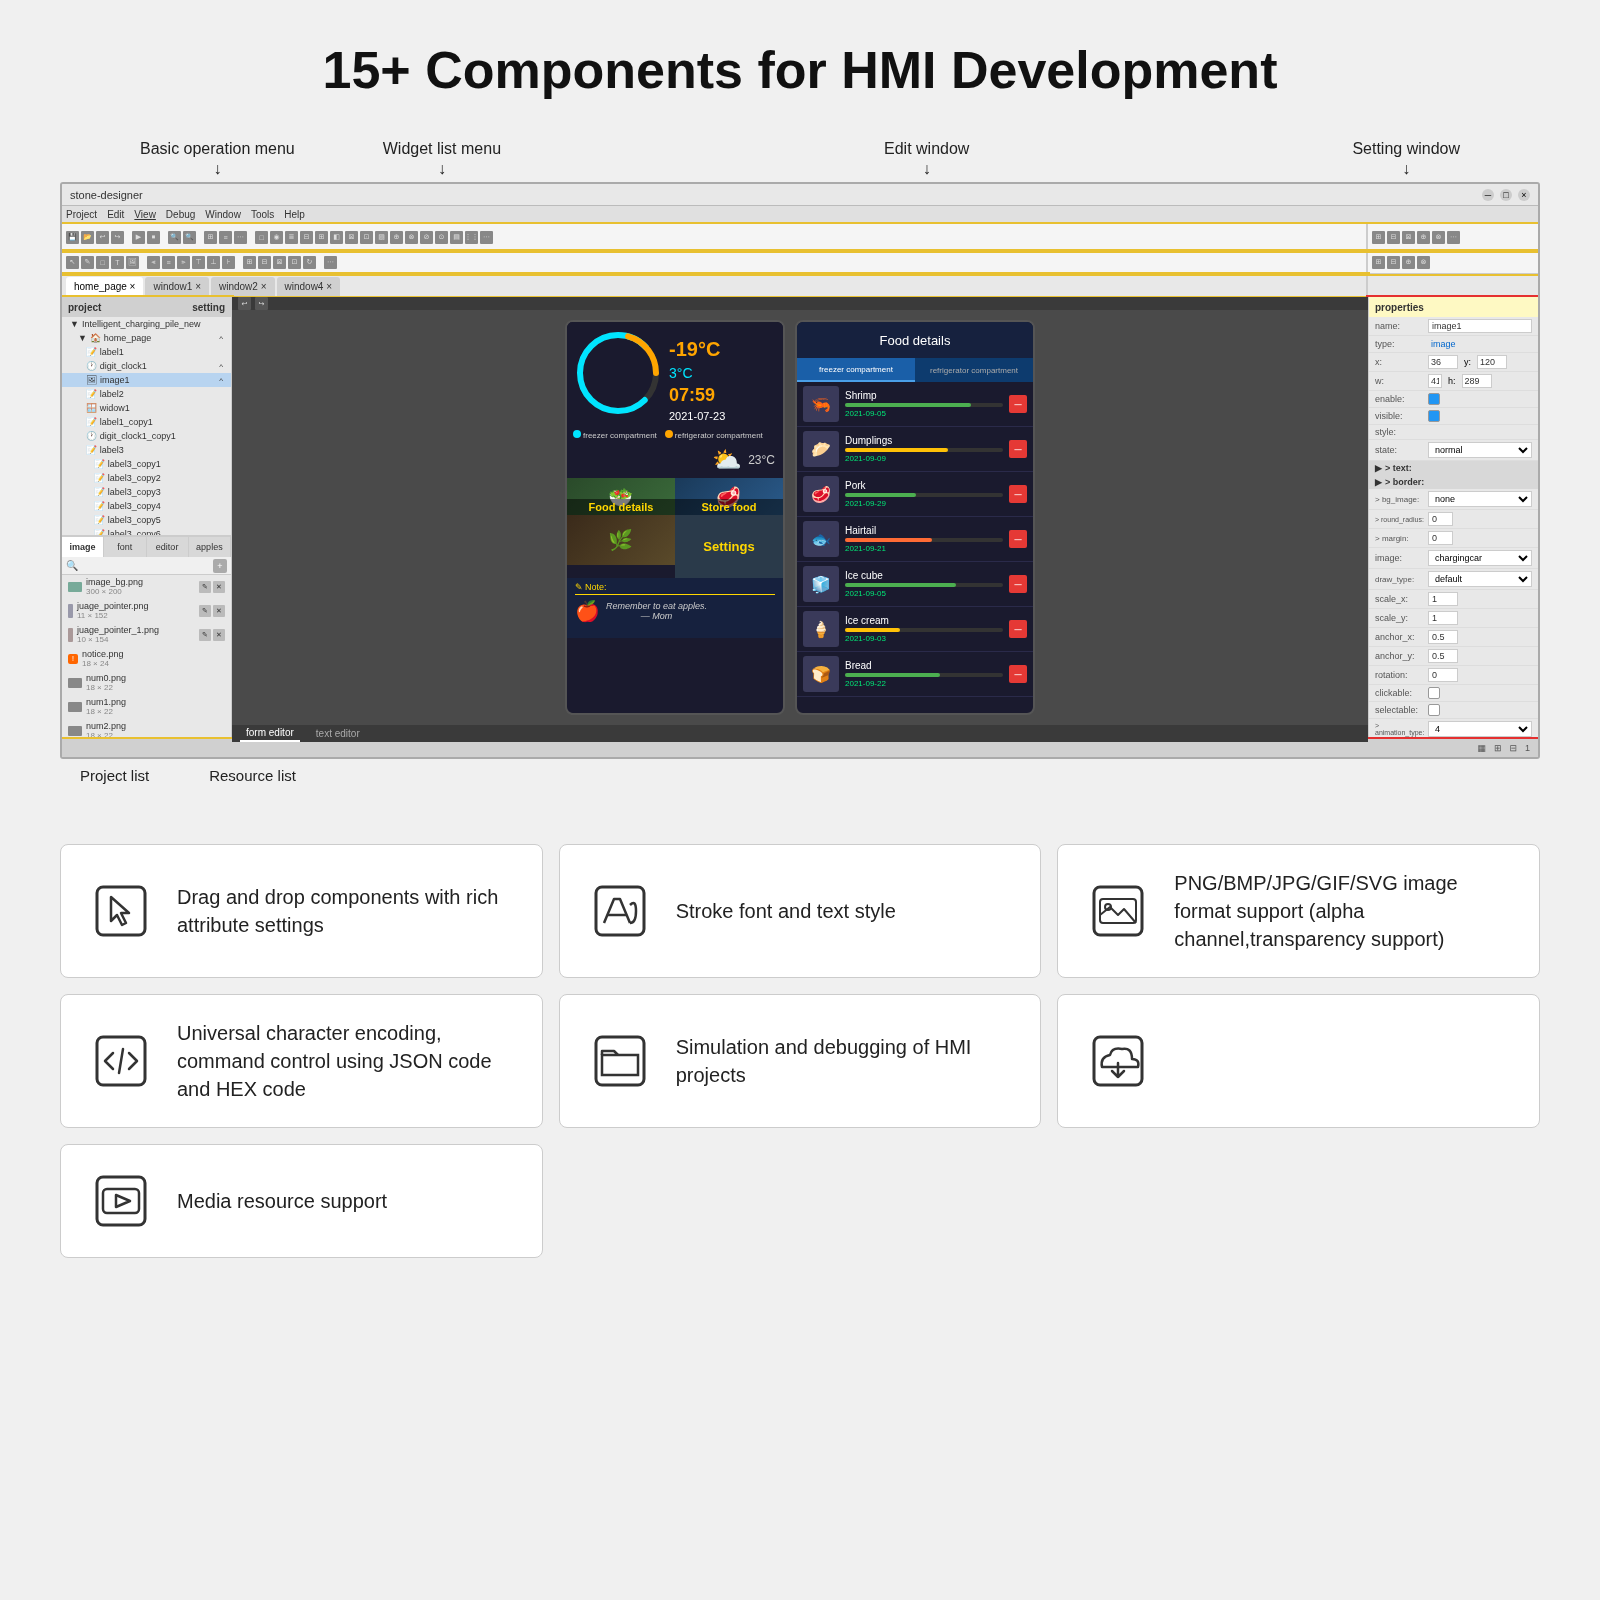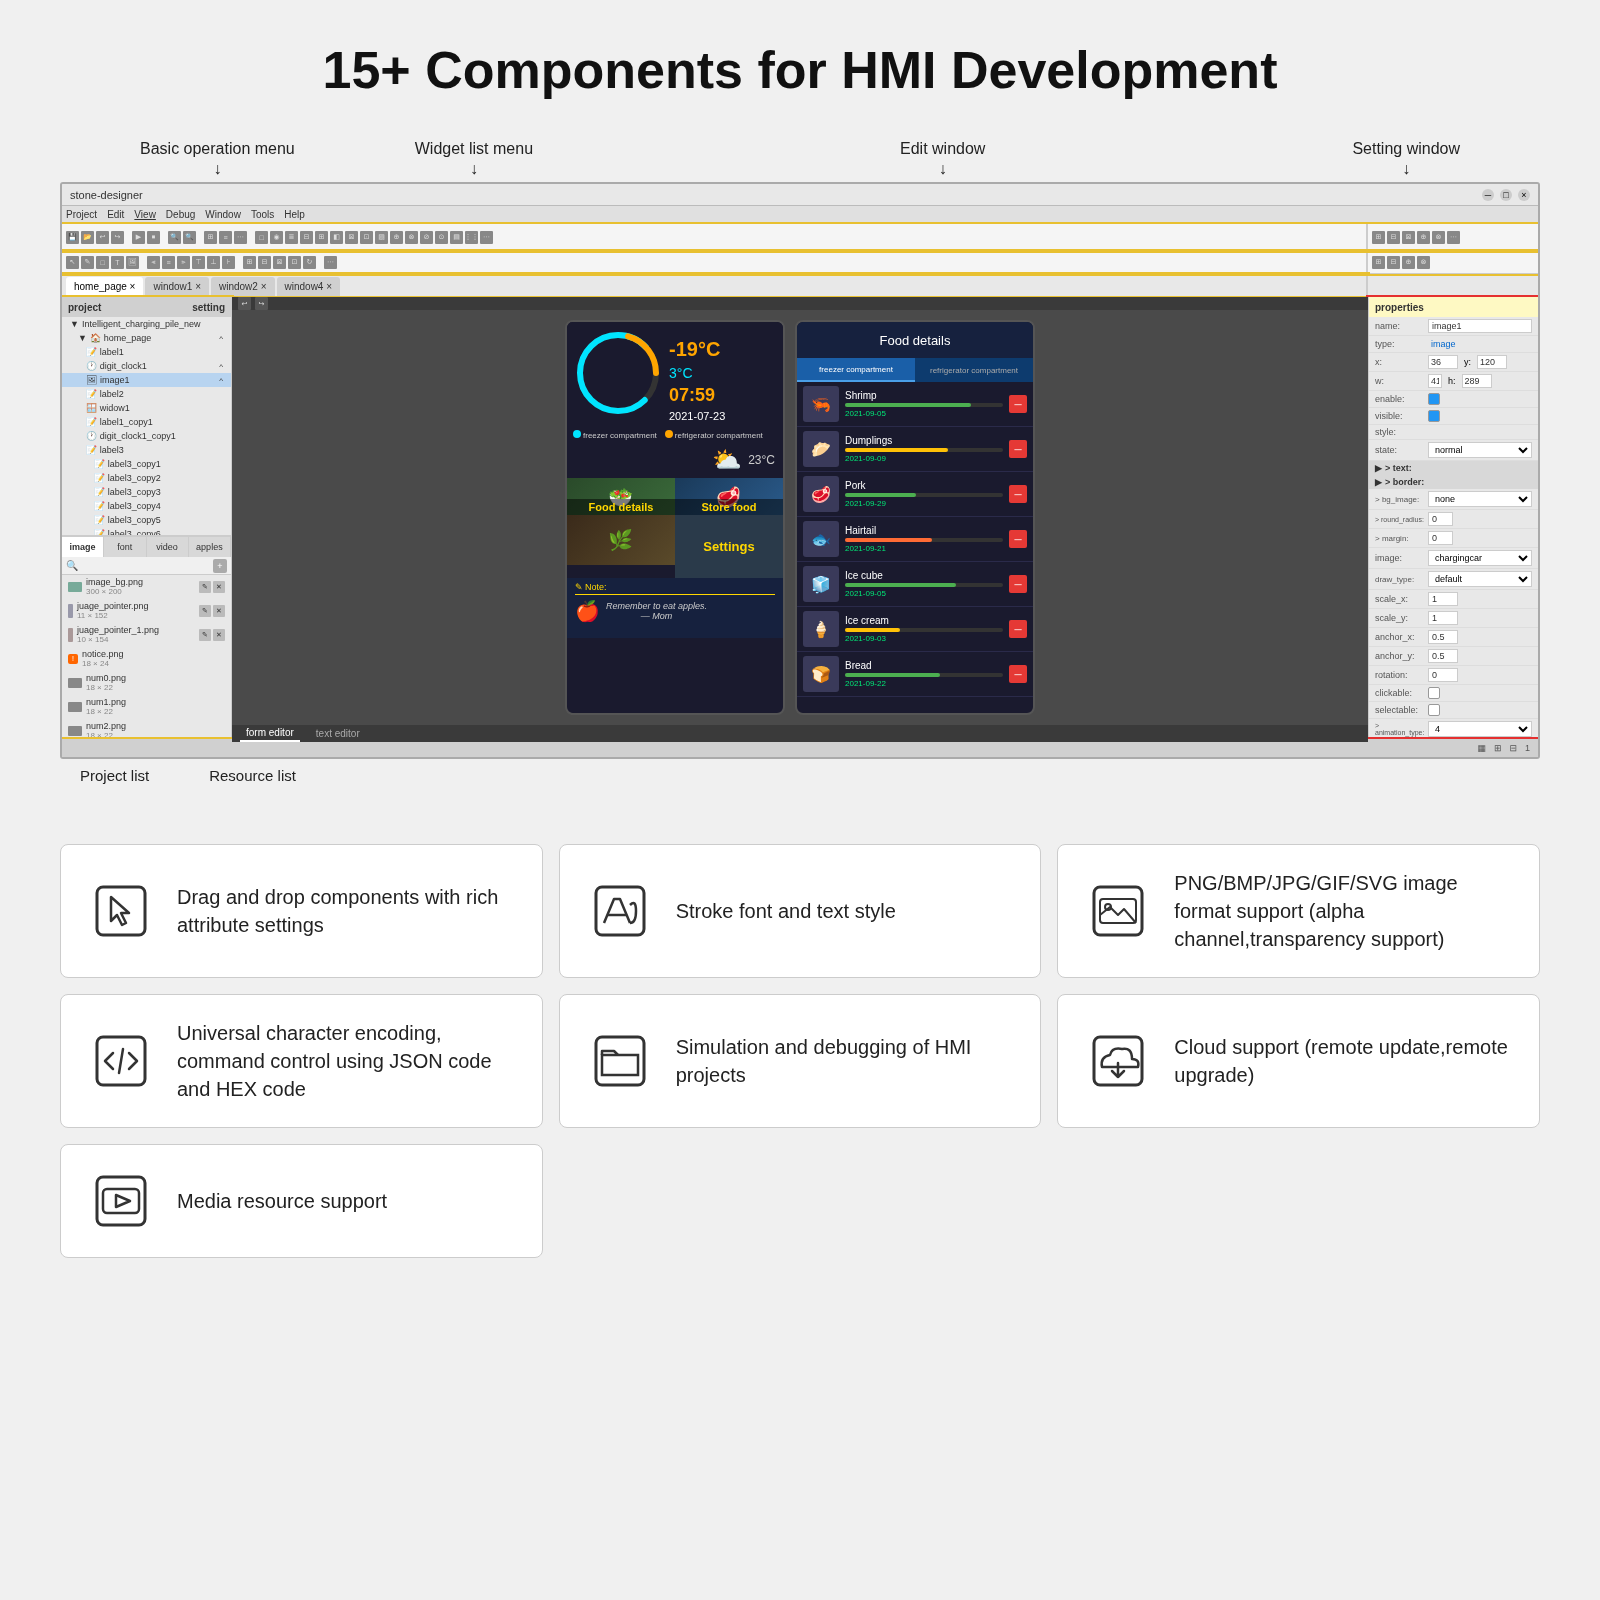--- a/index.html
+++ b/index.html
@@ -614,21 +614,21 @@
 
   <h1 class="main-title">15+ Components for HMI Development</h1>
 
   <div style="position: relative; margin-bottom: 60px;">
 
     <div style="display: flex; justify-content: space-between; align-items: flex-end; padding: 0 80px; margin-bottom: 4px; position: relative;">
       <div style="font-size: 16px; color: #222; text-align: center;">
         <span>Basic operation menu</span>
         <div style="text-align: center; margin-top: 2px;">↓</div>
       </div>
-      <div style="font-size: 16px; color: #222; text-align: center; margin-left: 120px;">
+      <div style="font-size: 16px; color: #222; text-align: center; margin-left: 88px;">
         <span>Widget list menu</span>
         <div style="text-align: center; margin-top: 2px;">↓</div>
       </div>
       <div style="flex:1"></div>
       <div style="font-size: 16px; color: #222; text-align: center;">
         <span>Edit window</span>
         <div style="text-align: center; margin-top: 2px;">↓</div>
       </div>
       <div style="flex:1"></div>
       <div style="font-size: 16px; color: #222; text-align: center; margin-right: 0px;">
@@ -807,21 +807,21 @@
             <div class="tree-item">
               <span class="indent3">📝 label3_copy6</span>
             </div>
 
           </div>
 
           <div class="ide-left-bottom">
             <div class="resource-tabs">
               <div class="res-tab active">image</div>
               <div class="res-tab">font</div>
-              <div class="res-tab">video</div>
+              <div class="res-tab">editor</div>
               <div class="res-tab">apples</div>
             </div>
             <div class="resource-search">
               <span style="font-size:10px;">🔍</span>
               <input type="text" style="flex: 1 1 0%; font-size: 9px; border: none; background: transparent; outline: none;">
               <div style="width:14px;height:14px;background:#aaa;border-radius:2px;display:flex;align-items:center;justify-content:center;font-size:9px;color:white;">+</div>
             </div>
             <div class="resource-list-items">
               <div class="res-item">
                 <div class="res-item-icon" style="background:#7a9;"></div>
@@ -1277,21 +1277,20 @@
 
 
     <div class="feature-card">
       <div class="feature-icon-box">
         <svg viewBox="0 0 52 52">
           <rect x="2" y="2" width="48" height="48" rx="6" fill="none" stroke="#333" stroke-width="3"></rect>
           <path d="M10 32 Q8 22 18 20 Q20 12 30 14 Q40 12 40 24 Q48 24 46 32 Z" fill="none" stroke="#333" stroke-width="2.5" stroke-linejoin="round"></path>
           <path d="M26 28 L26 42 M20 36 L26 42 L32 36" fill="none" stroke="#333" stroke-width="2.5" stroke-linecap="round" stroke-linejoin="round"></path>
         </svg>
       </div>
-      <div class="feature-text">Cloud support (remote update,remote upgrade)</div>
     </div>
 
     <div class="feature-card">
       <div class="feature-icon-box">
         <svg viewBox="0 0 52 52">
           <rect x="2" y="2" width="48" height="48" rx="6" fill="none" stroke="#333" stroke-width="3"></rect>
           <rect x="8" y="14" width="36" height="24" rx="4" fill="none" stroke="#333" stroke-width="2.5"></rect>
           <path d="M21 20 L35 26 L21 32 Z" fill="none" stroke="#333" stroke-width="2.5" stroke-linejoin="round"></path>
         </svg>
       </div>

